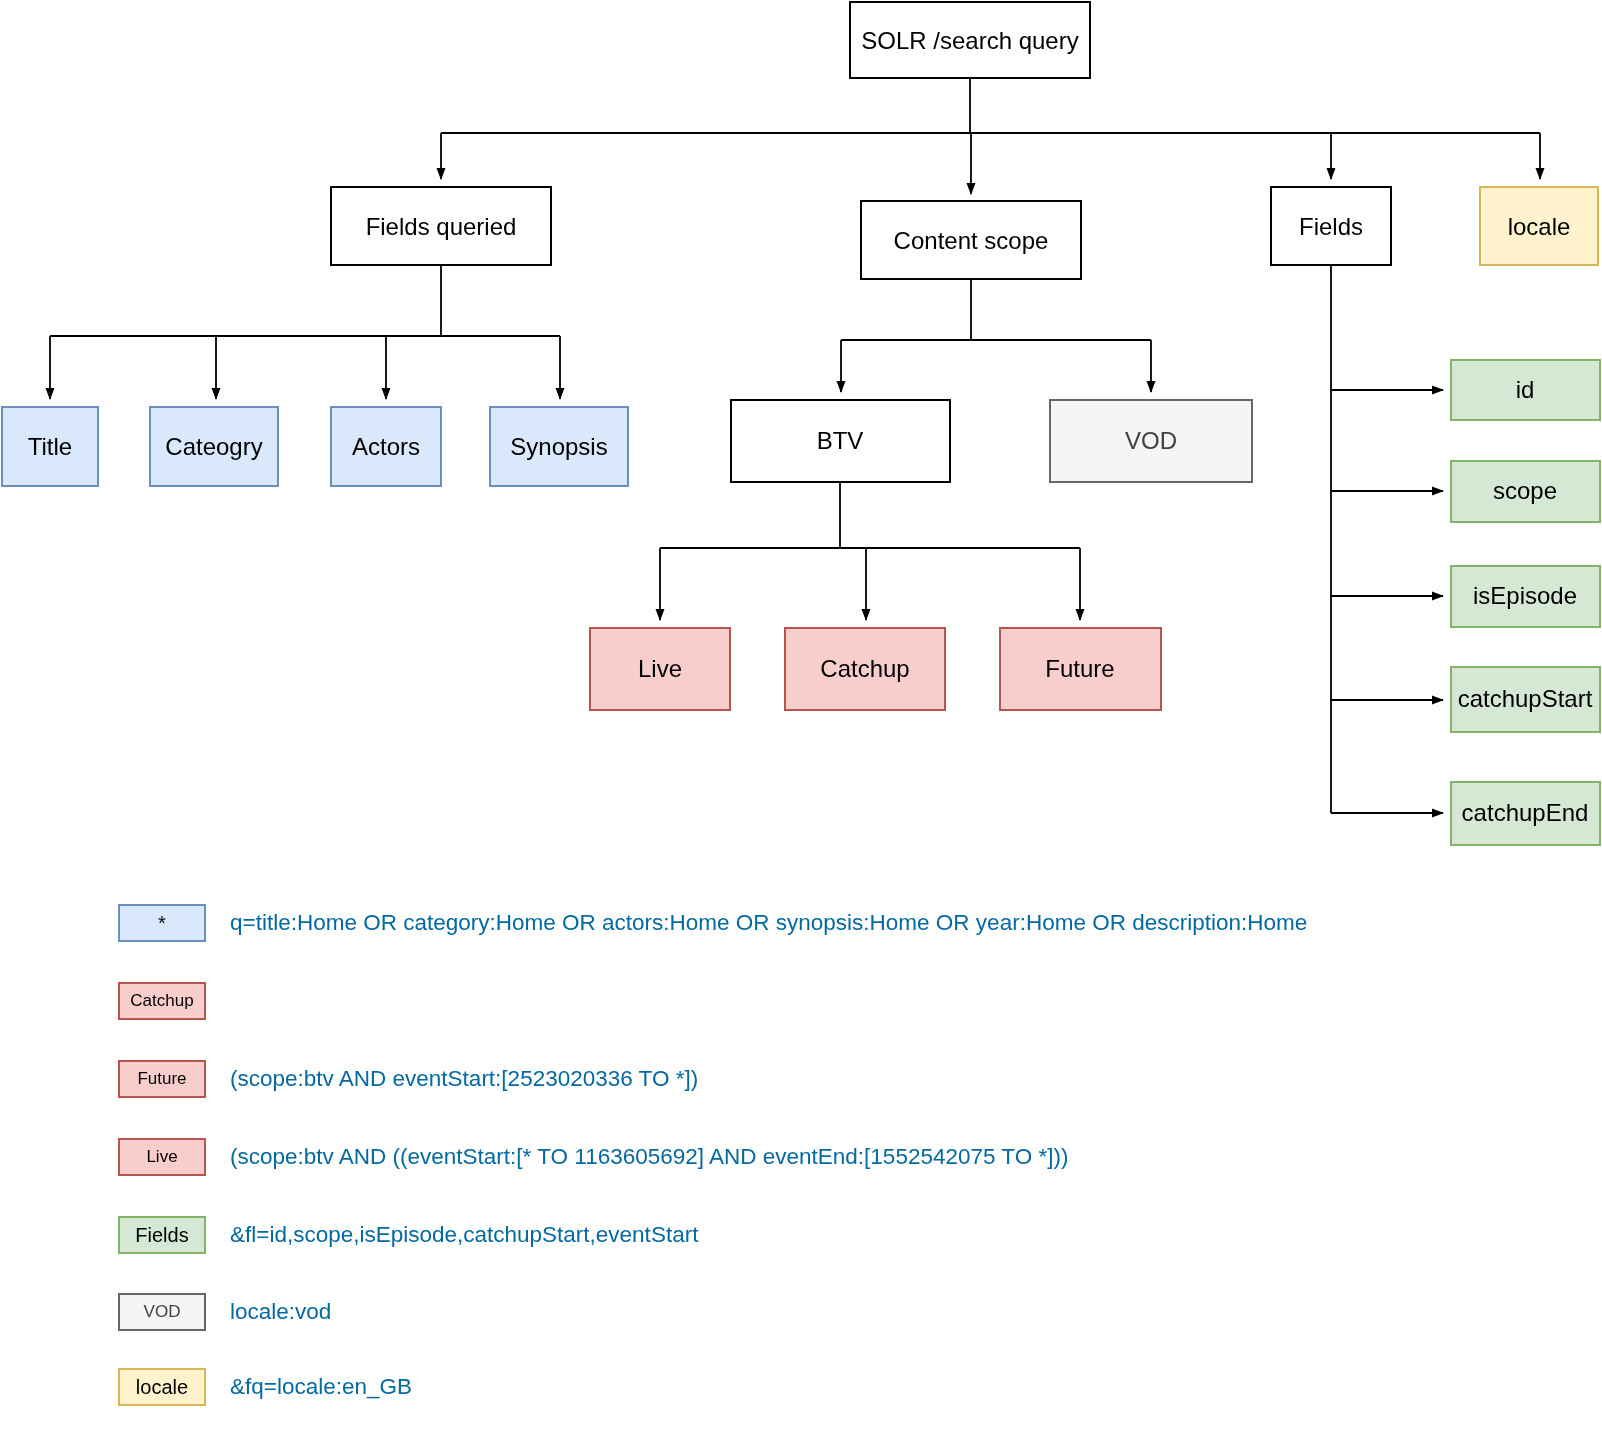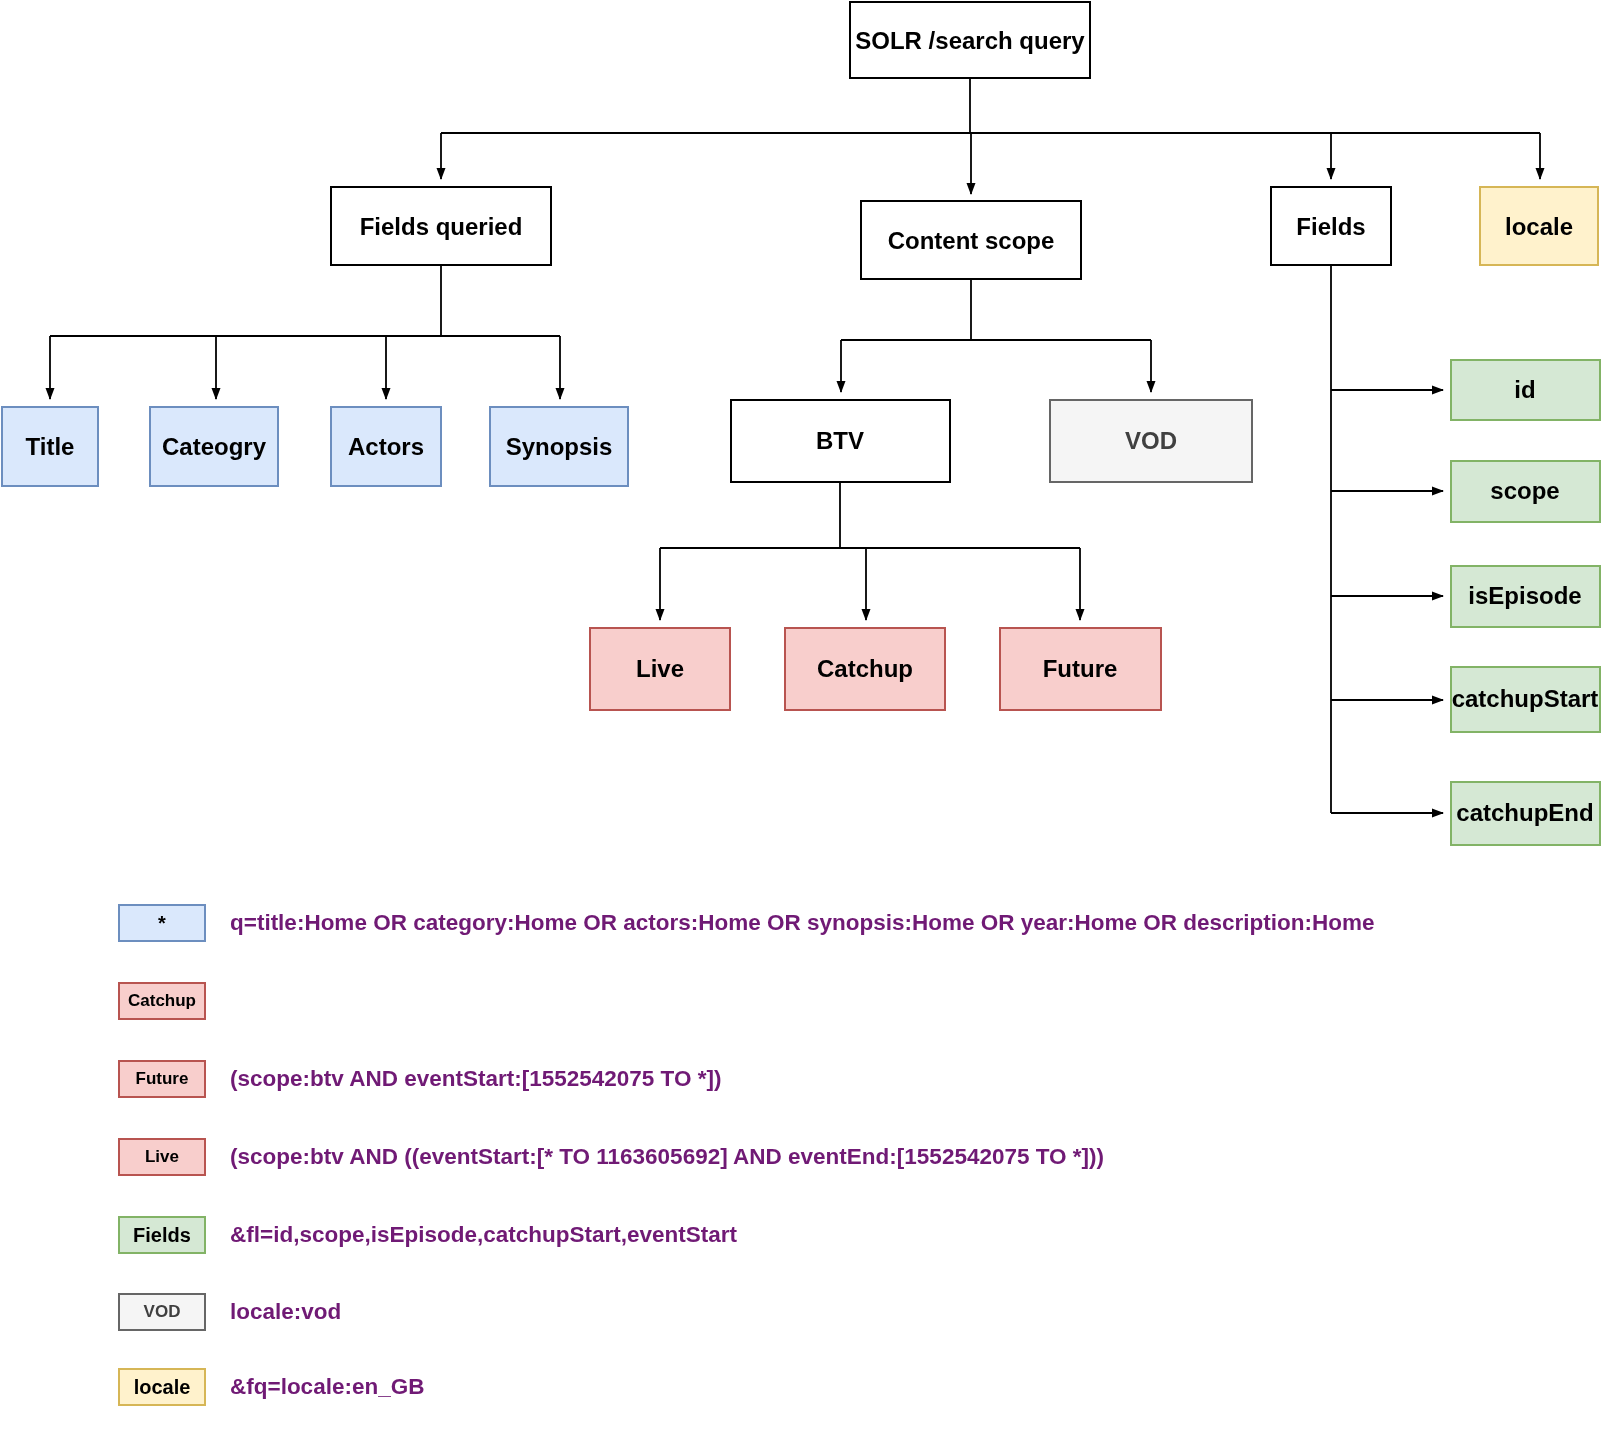--- a/index.html
+++ b/index.html
@@ -2,21 +2,20 @@
 <html style="--node-blue-fill: #dae8fc; --node-blue-stroke: #6c8ebf; --node-red-fill: #f8cecc; --node-red-stroke: #b85450; --node-green-fill: #d5e8d4; --node-green-stroke: #82b366; --node-yellow-fill: #fff2cc; --node-yellow-stroke: #d6b656; --node-gray-fill: #f5f5f5; --node-gray-stroke: #666666; --line-color: #000000;"><head>
 <meta charset="utf-8">
 <style>
   html,body{margin:0;padding:0;background:#ffffff;}
   #canvas{
     position:relative;
     width:1602px;height:1436px;
     background:#ffffff;
     font-family:"Liberation Sans", sans-serif;
     overflow:hidden;
-    font-weight:bold;
   }
   svg{position:absolute;top:0;left:0;}
   
   .shape{stroke-width:2px;}
   .shape-white { fill:#ffffff; stroke:#000000; }
   .shape-blue  { fill:var(--node-blue-fill,#dae8fc);  stroke:var(--node-blue-stroke,#6c8ebf); }
   .shape-red   { fill:var(--node-red-fill,#f8cecc);   stroke:var(--node-red-stroke,#b85450); }
   .shape-green { fill:var(--node-green-fill,#d5e8d4); stroke:var(--node-green-stroke,#82b366); }
   .shape-yellow{ fill:var(--node-yellow-fill,#fff2cc);stroke:var(--node-yellow-stroke,#d6b656); }
   .shape-gray  { fill:var(--node-gray-fill,#f5f5f5);  stroke:var(--node-gray-stroke,#666666); }
@@ -38,21 +37,21 @@
   }
   .legend-box.blue  { background:var(--node-blue-fill,#dae8fc);  border-color:var(--node-blue-stroke,#6c8ebf); }
   .legend-box.red   { background:var(--node-red-fill,#f8cecc);   border-color:var(--node-red-stroke,#b85450); }
   .legend-box.green { background:var(--node-green-fill,#d5e8d4); border-color:var(--node-green-stroke,#82b366); }
   .legend-box.yellow{ background:var(--node-yellow-fill,#fff2cc);border-color:var(--node-yellow-stroke,#d6b656); }
   .legend-box.gray  { background:var(--node-gray-fill,#f5f5f5);  border-color:var(--node-gray-stroke,#666666); color:#404040; }
   .legend-row:nth-child(1) .legend-box,
   .legend-row:nth-child(5) .legend-box,
   .legend-row:nth-child(7) .legend-box{ font-size:20px; }
   .legend-text{
-    margin-left:24px; font-size:22.5px; color:#701a75; white-space:nowrap;
+    margin-left:24px; font-size:22.5px; color:#0369a1; white-space:nowrap;
   }
 </style>
 </head>
 <body>
 
 <div id="canvas">
 
   <svg width="1602" height="870" viewBox="0 0 1602 870">
     <defs>
       <marker id="arrow" markerUnits="userSpaceOnUse" markerWidth="14" markerHeight="14" refX="12" refY="7" orient="auto">
@@ -194,21 +193,21 @@
   <div>
     <div class="legend-row" style="top:903px">
       <div class="legend-box blue">*</div>
       <div class="legend-text">q=title:Home OR category:Home OR actors:Home OR synopsis:Home OR year:Home OR description:Home</div>
     </div>
     <div class="legend-row" style="top:981px">
       <div class="legend-box red">Catchup</div>
     </div>
     <div class="legend-row" style="top:1059px">
       <div class="legend-box red">Future</div>
-      <div class="legend-text">(scope:btv AND eventStart:[1552542075 TO *])</div>
+      <div class="legend-text">(scope:btv AND eventStart:[2523020336 TO *])</div>
     </div>
     <div class="legend-row" style="top:1137px">
       <div class="legend-box red">Live</div>
       <div class="legend-text">(scope:btv AND ((eventStart:[* TO 1163605692] AND eventEnd:[1552542075 TO *]))</div>
     </div>
     <div class="legend-row" style="top:1215px">
       <div class="legend-box green">Fields</div>
       <div class="legend-text">&amp;fl=id,scope,isEpisode,catchupStart,eventStart</div>
     </div>
     <div class="legend-row" style="top:1292px">

